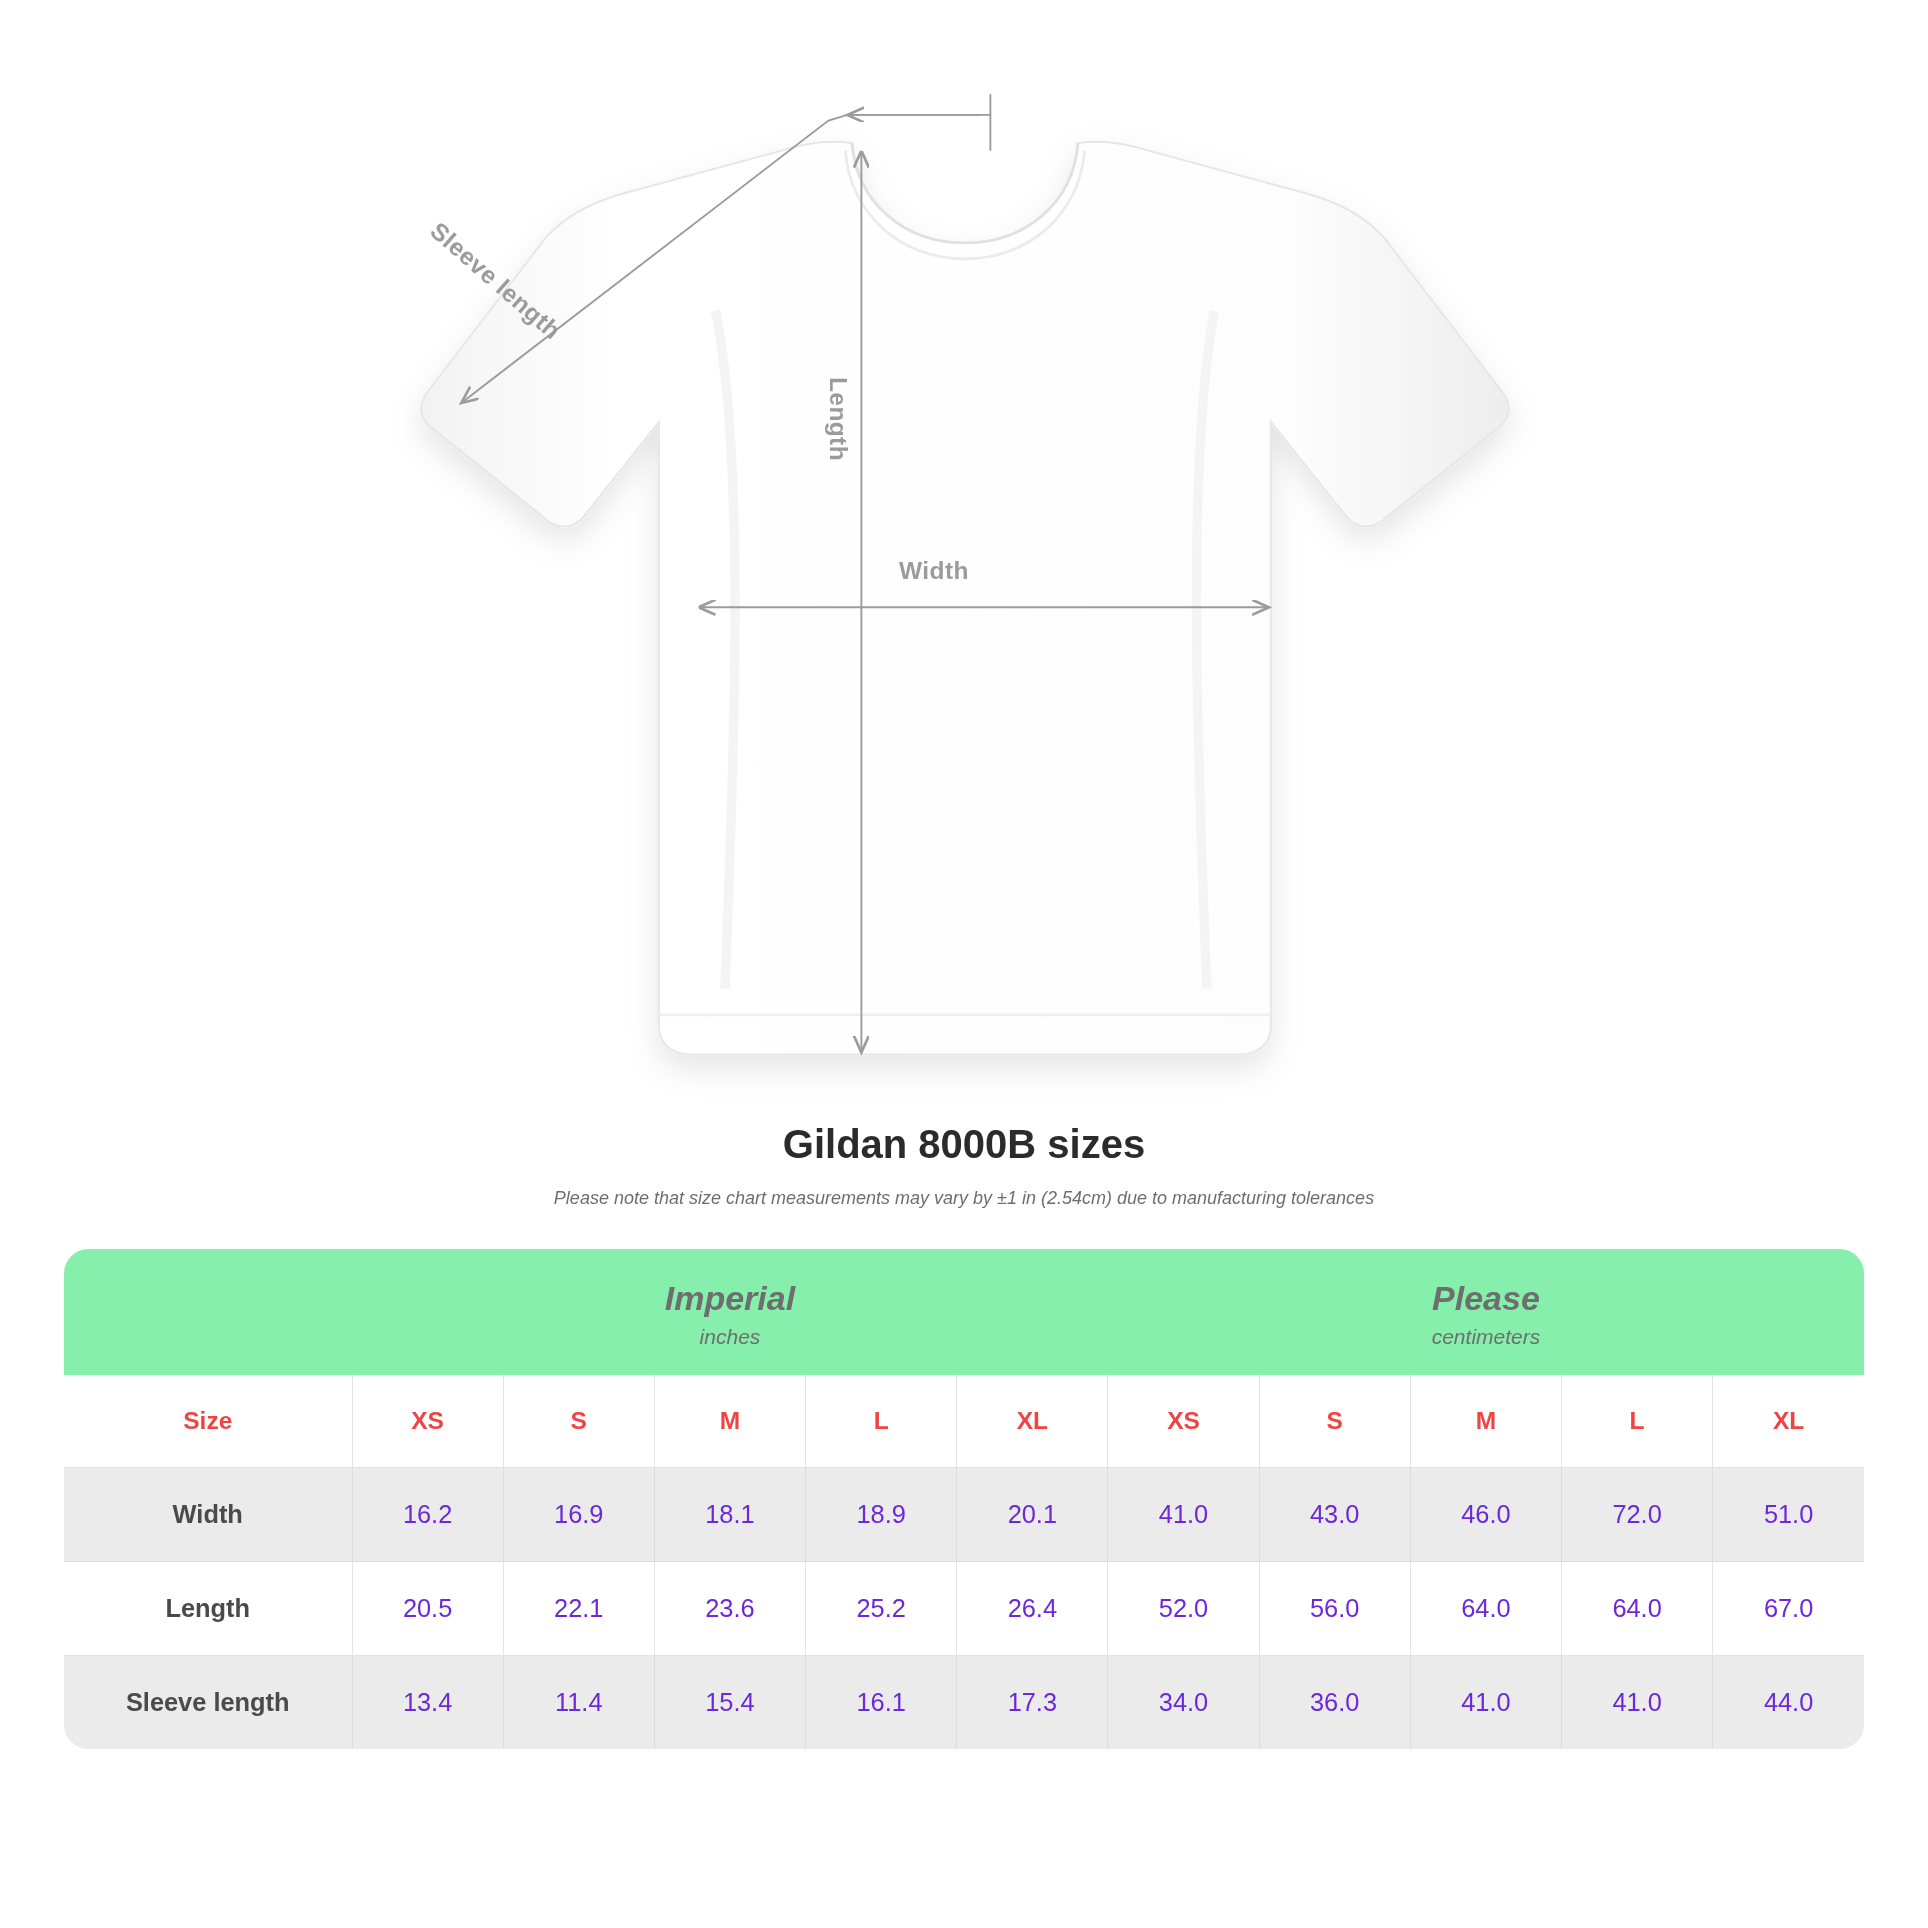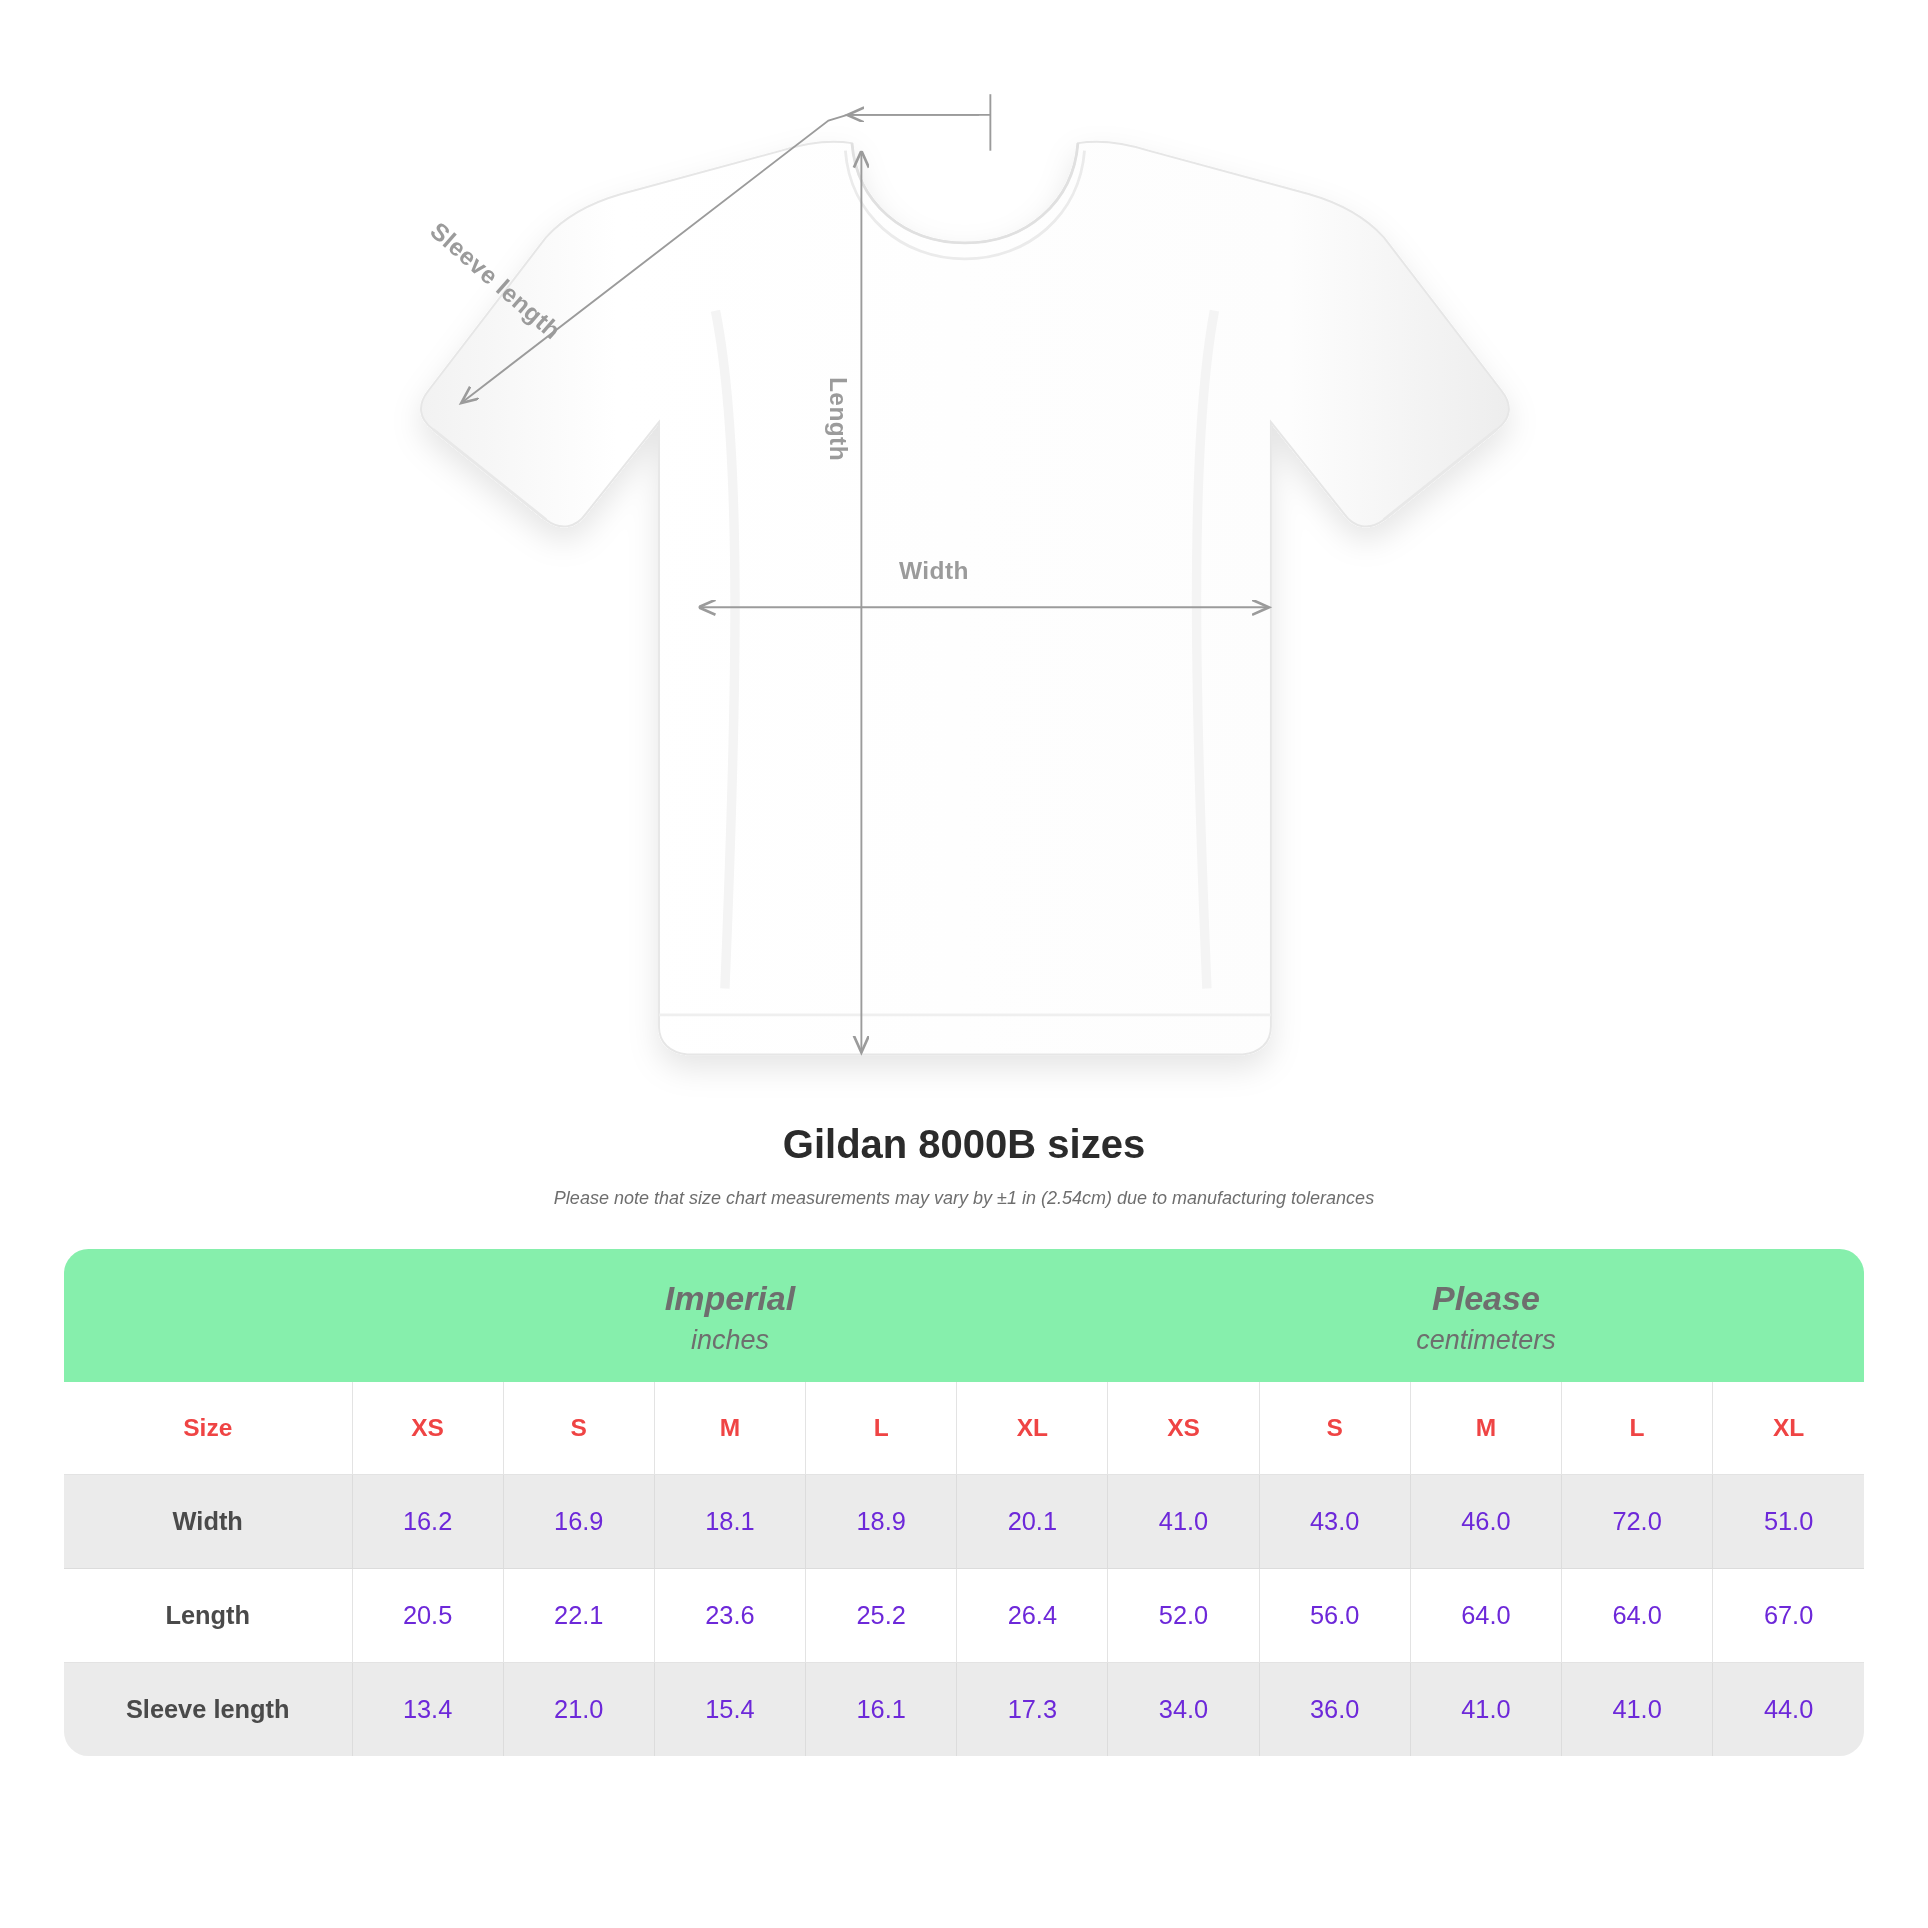--- a/index.html
+++ b/index.html
@@ -96,21 +96,21 @@
     border: none;
   }
   .unit-system {
     font-size: 34px;
     font-weight: bold;
     font-style: italic;
     color: #6e6e6e;
     line-height: 1.25;
   }
   .unit-sub {
-    font-size: 27px;
+    font-size: 21px;
     font-style: italic;
     color: #6e6e6e;
     margin-top: 5.6px;
   }
 
   .head-row td {
     background: #ffffff;
     text-align: center;
     font-size: 24.5px;
     font-weight: bold;
@@ -295,21 +295,21 @@
           <td>52.0</td>
           <td>56.0</td>
           <td>64.0</td>
           <td>64.0</td>
           <td>67.0</td>
         </tr>
 
         <tr class="data-row shaded">
           <td class="row-label">Sleeve length</td>
           <td>13.4</td>
-          <td>21.0</td>
+          <td>11.4</td>
           <td>15.4</td>
           <td>16.1</td>
           <td>17.3</td>
           <td>34.0</td>
           <td>36.0</td>
           <td>41.0</td>
           <td>41.0</td>
           <td>44.0</td>
         </tr>
       </tbody>

